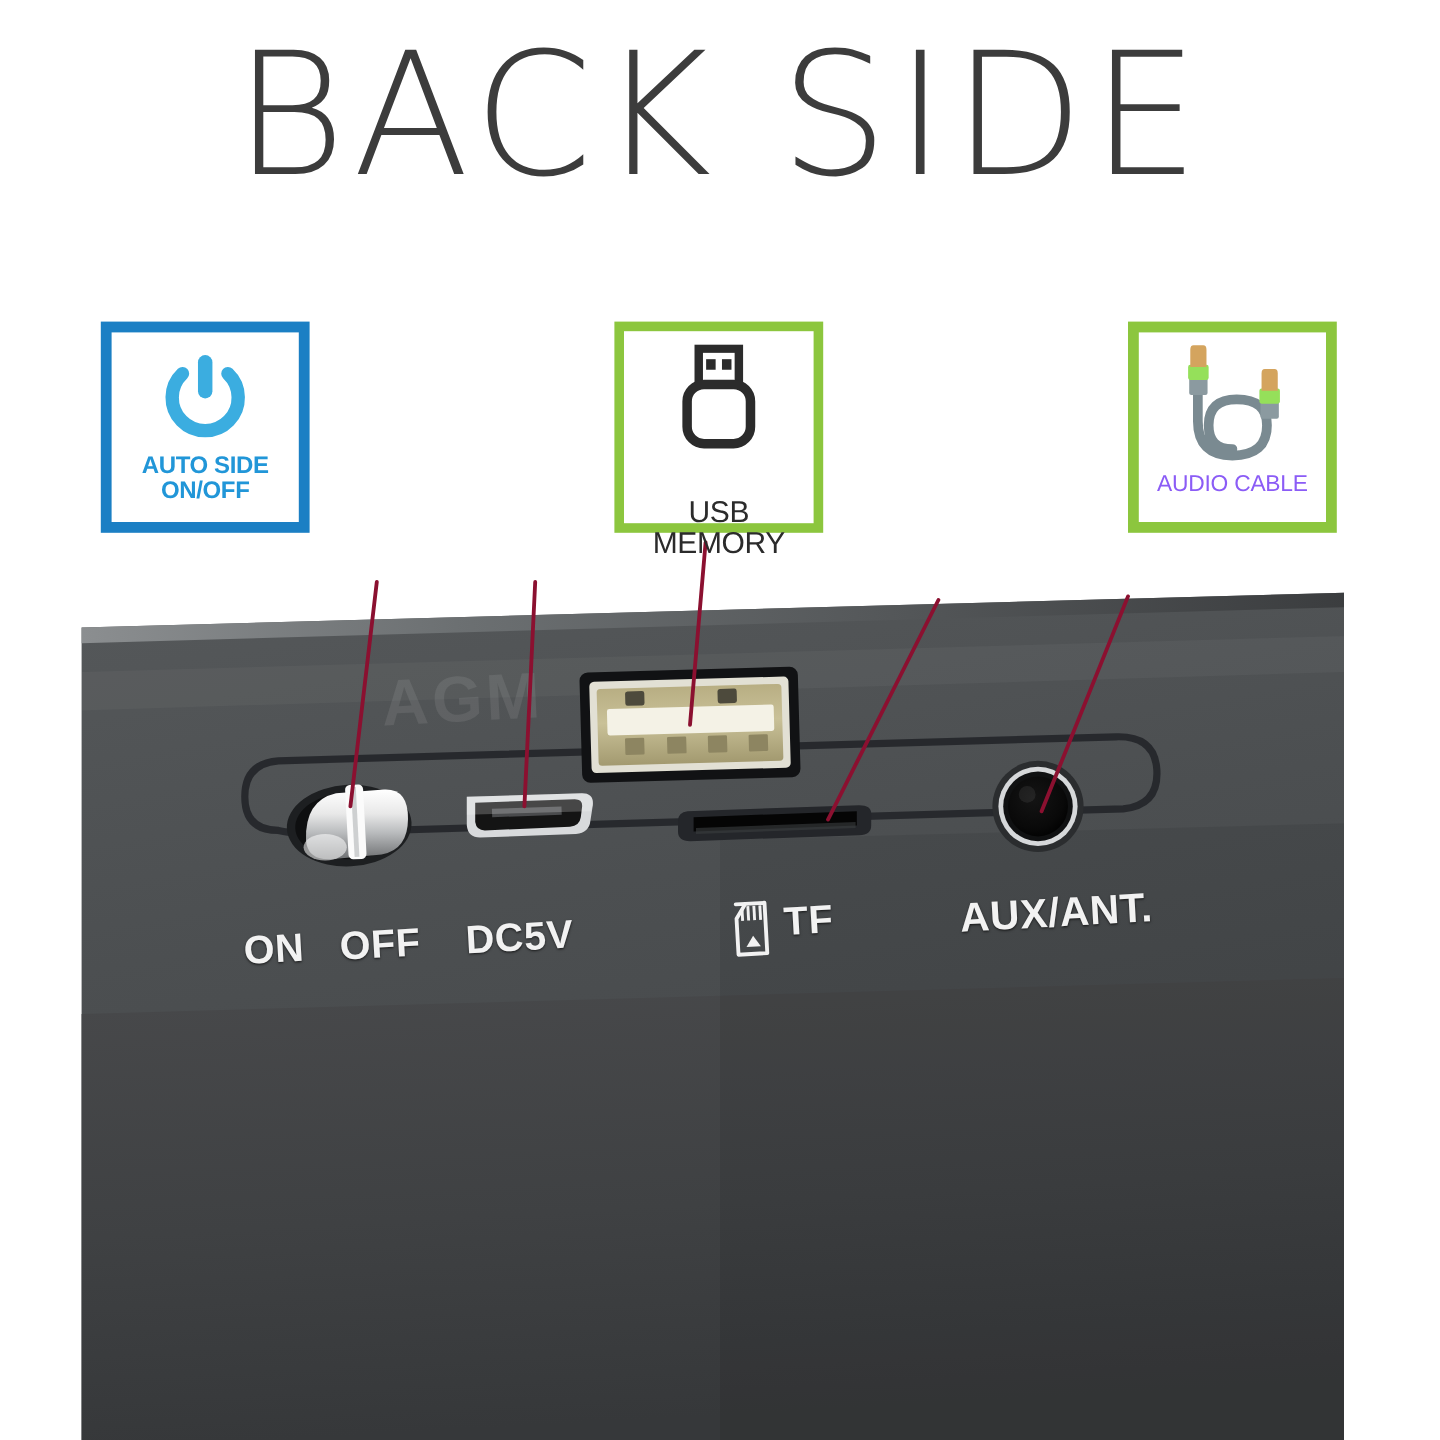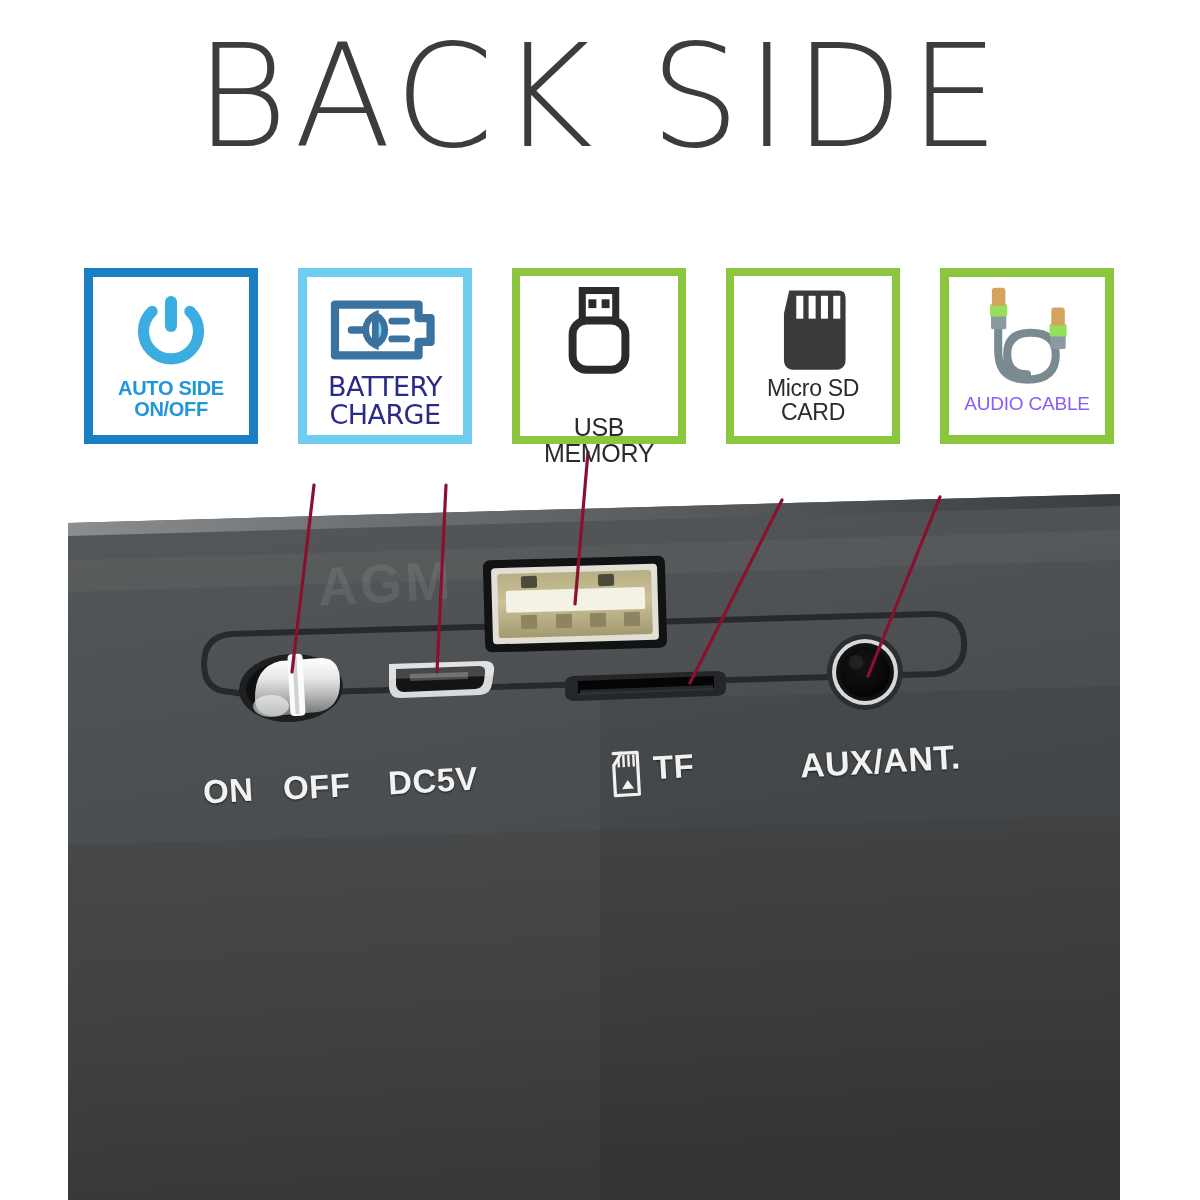--- a/index.html
+++ b/index.html
@@ -267,62 +267,34 @@
       <div class="badge-icon">
         <svg width="86" height="86" viewBox="0 0 100 100">
           <path d="M 28,26 A 32 32 0 1 0 72,26" fill="none" stroke="#3bade0" stroke-width="13" stroke-linecap="round"></path>
           <rect x="43" y="8" width="14" height="42" rx="7" fill="#3bade0"></rect>
         </svg>
       </div>
       <div class="badge-caption cap-blue">AUTO SIDE
 ON/OFF</div>
     </div>
 
-    <div class="badge badge-b2">
-      <div class="badge-icon">
-        <svg width="112" height="76" viewBox="0 0 150 100">
-          <path d="M 8,16 L 120,16 L 120,34 L 136,34 L 136,66 L 120,66 L 120,84 L 8,84 Z" fill="none" stroke="#3a72a0" stroke-width="11" stroke-linejoin="round"></path>
-          <path d="M 62,30 A 22 22 0 0 1 62,70 Z" fill="#7fd3f2"></path>
-          <path d="M 62,30 A 22 22 0 0 0 62,70 Z" fill="none" stroke="#3a72a0" stroke-width="9"></path>
-          <path d="M 62,30 A 22 22 0 0 1 62,70" fill="none" stroke="#3a72a0" stroke-width="9"></path>
-          <line x1="30" y1="50" x2="46" y2="50" stroke="#3a72a0" stroke-width="10" stroke-linecap="round"></line>
-          <line x1="84" y1="38" x2="104" y2="38" stroke="#3a72a0" stroke-width="9" stroke-linecap="round"></line>
-          <line x1="84" y1="62" x2="104" y2="62" stroke="#3a72a0" stroke-width="9" stroke-linecap="round"></line>
-        </svg>
-      </div>
-      <div class="badge-caption cap-navy">BATTERY
-CHARGE</div>
-    </div>
 
     <div class="badge badge-b3">
       <div class="badge-icon">
         <svg width="72" height="88" viewBox="0 0 80 100">
           <rect x="21" y="4" width="38" height="34" fill="none" stroke="#2b2b2b" stroke-width="8"></rect>
           <rect x="28" y="14" width="9" height="10" fill="#2b2b2b"></rect>
           <rect x="43" y="14" width="9" height="10" fill="#2b2b2b"></rect>
           <rect x="10" y="38" width="60" height="56" rx="16" fill="none" stroke="#2b2b2b" stroke-width="9"></rect>
         </svg>
       </div>
       <div class="badge-caption cap-dark">USB
 MEMORY</div>
     </div>
 
-    <div class="badge badge-b4">
-      <div class="badge-icon">
-        <svg width="76" height="88" viewBox="0 0 82 100">
-          <path d="M 14,4 L 70,4 Q 78,4 78,12 L 78,82 Q 78,94 66,94 L 20,94 Q 8,94 8,82 L 8,30 Z" fill="#3a3a3a"></path>
-          <rect x="22" y="10" width="8" height="26" fill="#ffffff"></rect>
-          <rect x="36" y="10" width="8" height="26" fill="#ffffff"></rect>
-          <rect x="50" y="10" width="8" height="26" fill="#ffffff"></rect>
-          <rect x="64" y="10" width="8" height="26" fill="#ffffff"></rect>
-        </svg>
-      </div>
-      <div class="badge-caption cap-dark-s">Micro SD
-CARD</div>
-    </div>
 
     <div class="badge badge-b5">
       <div class="badge-icon" style="height:104px;">
         <svg width="128" height="108" viewBox="0 0 140 120">
 
           <path d="M 38,44 L 38,72 Q 38,104 70,104 Q 102,104 102,76 Q 102,52 74,52
                    Q 48,52 48,76 Q 48,98 70,98" fill="none" stroke="#7a8a91" stroke-width="9" stroke-linecap="round"></path>
           <path d="M 104,46 L 104,64" fill="none" stroke="#7a8a91" stroke-width="9" stroke-linecap="round"></path>
 
           <rect x="30" y="30" width="17" height="18" rx="2" fill="#8b9aa0"></rect>

